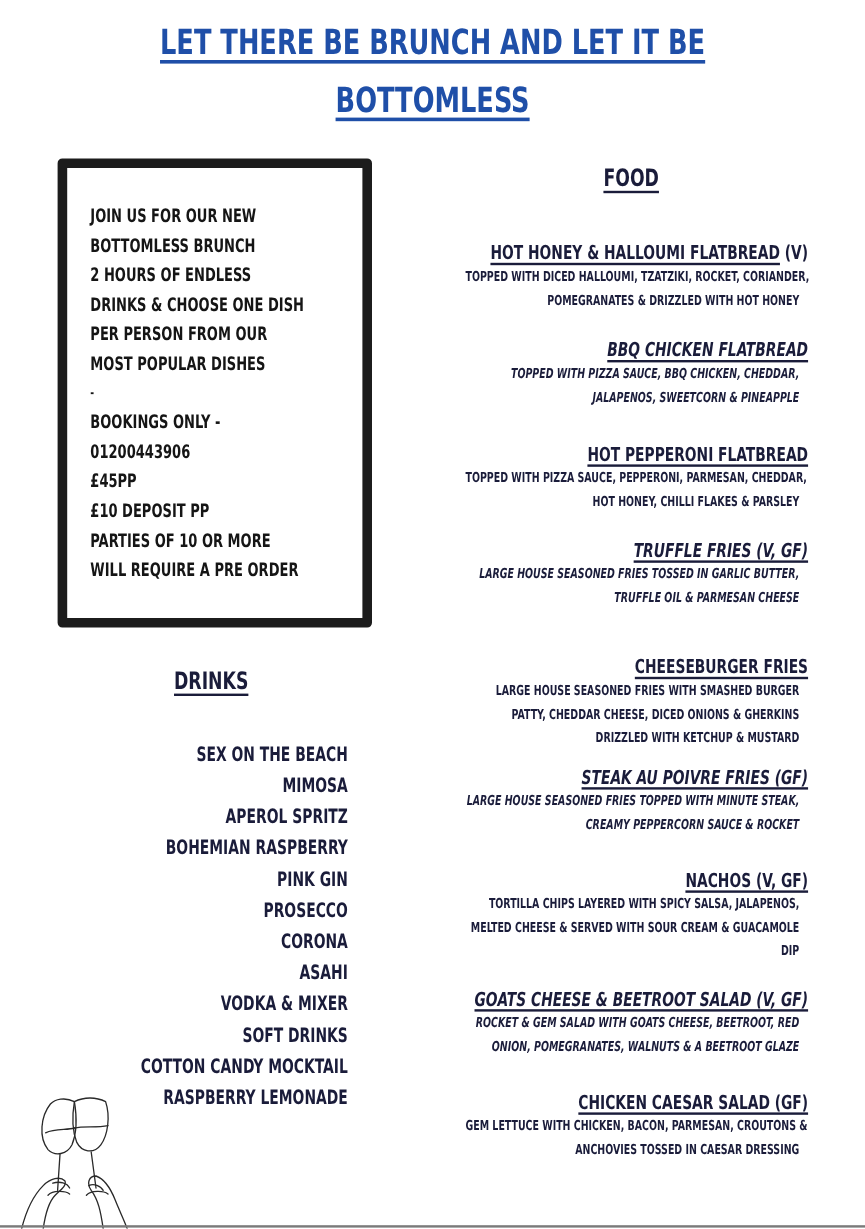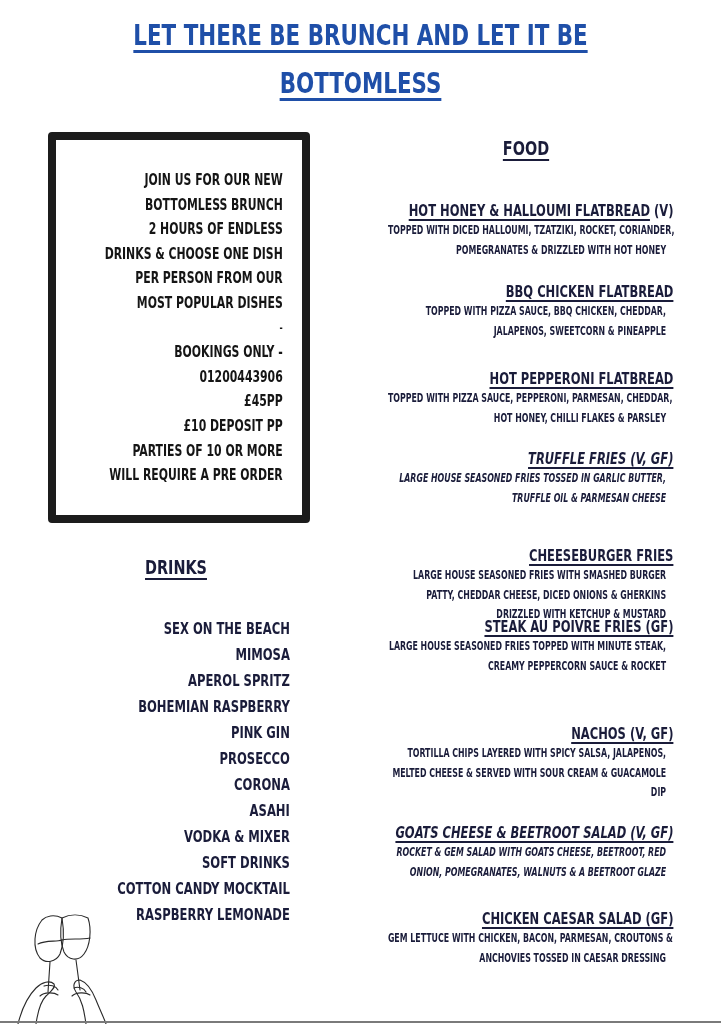--- a/index.html
+++ b/index.html
@@ -50,21 +50,21 @@
       height: 375px;
       border: 8px solid #1c1c1c;
       border-radius: 4px;
       background: #fff;
     }
     .info-lines {
       position: absolute;
       left: -10px;
       width: 266px;
       top: 28px;
-      text-align: right;
+      text-align: left;
     }
     .info-line {
       color: #151515;
       font-size: 15.5px;
       line-height: 24.6px;
       height: 24.6px;
       white-space: nowrap;
       transform: scaleX(0.78);
       transform-origin: center;
     }
@@ -198,42 +198,42 @@
   <div class="drink condensed">RASPBERRY LEMONADE</div>
 </div>
 
 <div class="section-heading condensed food-heading">FOOD</div>
 <div class="food-list">
   <div class="food-item" style="top:201px;">
     <div class="food-name condensed"><span class="nm">HOT HONEY &amp; HALLOUMI FLATBREAD</span><span> (V)</span></div>
     <div class="food-desc condensed">TOPPED WITH DICED HALLOUMI, TZATZIKI, ROCKET, CORIANDER,</div>
     <div class="food-desc condensed">POMEGRANATES &amp; DRIZZLED WITH HOT HONEY</div>
   </div>
-  <div class="food-item" style="top:282px;">
+  <div class="food-item" style="top:282px;font-style:italic;">
     <div class="food-name condensed"><span class="nm">BBQ CHICKEN FLATBREAD</span><span></span></div>
     <div class="food-desc condensed">TOPPED WITH PIZZA SAUCE, BBQ CHICKEN, CHEDDAR,</div>
     <div class="food-desc condensed">JALAPENOS, SWEETCORN &amp; PINEAPPLE</div>
   </div>
   <div class="food-item" style="top:369px;">
     <div class="food-name condensed"><span class="nm">HOT PEPPERONI FLATBREAD</span><span></span></div>
     <div class="food-desc condensed">TOPPED WITH PIZZA SAUCE, PEPPERONI, PARMESAN, CHEDDAR,</div>
     <div class="food-desc condensed">HOT HONEY, CHILLI FLAKES &amp; PARSLEY</div>
   </div>
   <div class="food-item" style="top:449px;font-style:italic;">
     <div class="food-name condensed"><span class="nm">TRUFFLE FRIES (V, GF)</span><span></span></div>
     <div class="food-desc condensed">LARGE HOUSE SEASONED FRIES TOSSED IN GARLIC BUTTER,</div>
     <div class="food-desc condensed">TRUFFLE OIL &amp; PARMESAN CHEESE</div>
   </div>
   <div class="food-item" style="top:546px;">
     <div class="food-name condensed"><span class="nm">CHEESEBURGER FRIES</span><span></span></div>
     <div class="food-desc condensed">LARGE HOUSE SEASONED FRIES WITH SMASHED BURGER</div>
     <div class="food-desc condensed">PATTY, CHEDDAR CHEESE, DICED ONIONS &amp; GHERKINS</div>
     <div class="food-desc condensed">DRIZZLED WITH KETCHUP &amp; MUSTARD</div>
   </div>
-  <div class="food-item" style="top:617px;">
+  <div class="food-item" style="top:638px;font-style:italic;">
     <div class="food-name condensed"><span class="nm">STEAK AU POIVRE FRIES (GF)</span><span></span></div>
     <div class="food-desc condensed">LARGE HOUSE SEASONED FRIES TOPPED WITH MINUTE STEAK,</div>
     <div class="food-desc condensed">CREAMY PEPPERCORN SAUCE &amp; ROCKET</div>
   </div>
   <div class="food-item" style="top:724px;">
     <div class="food-name condensed"><span class="nm">NACHOS (V, GF)</span><span></span></div>
     <div class="food-desc condensed">TORTILLA CHIPS LAYERED WITH SPICY SALSA, JALAPENOS,</div>
     <div class="food-desc condensed">MELTED CHEESE &amp; SERVED WITH SOUR CREAM &amp; GUACAMOLE</div>
     <div class="food-desc condensed">DIP</div>
   </div>

